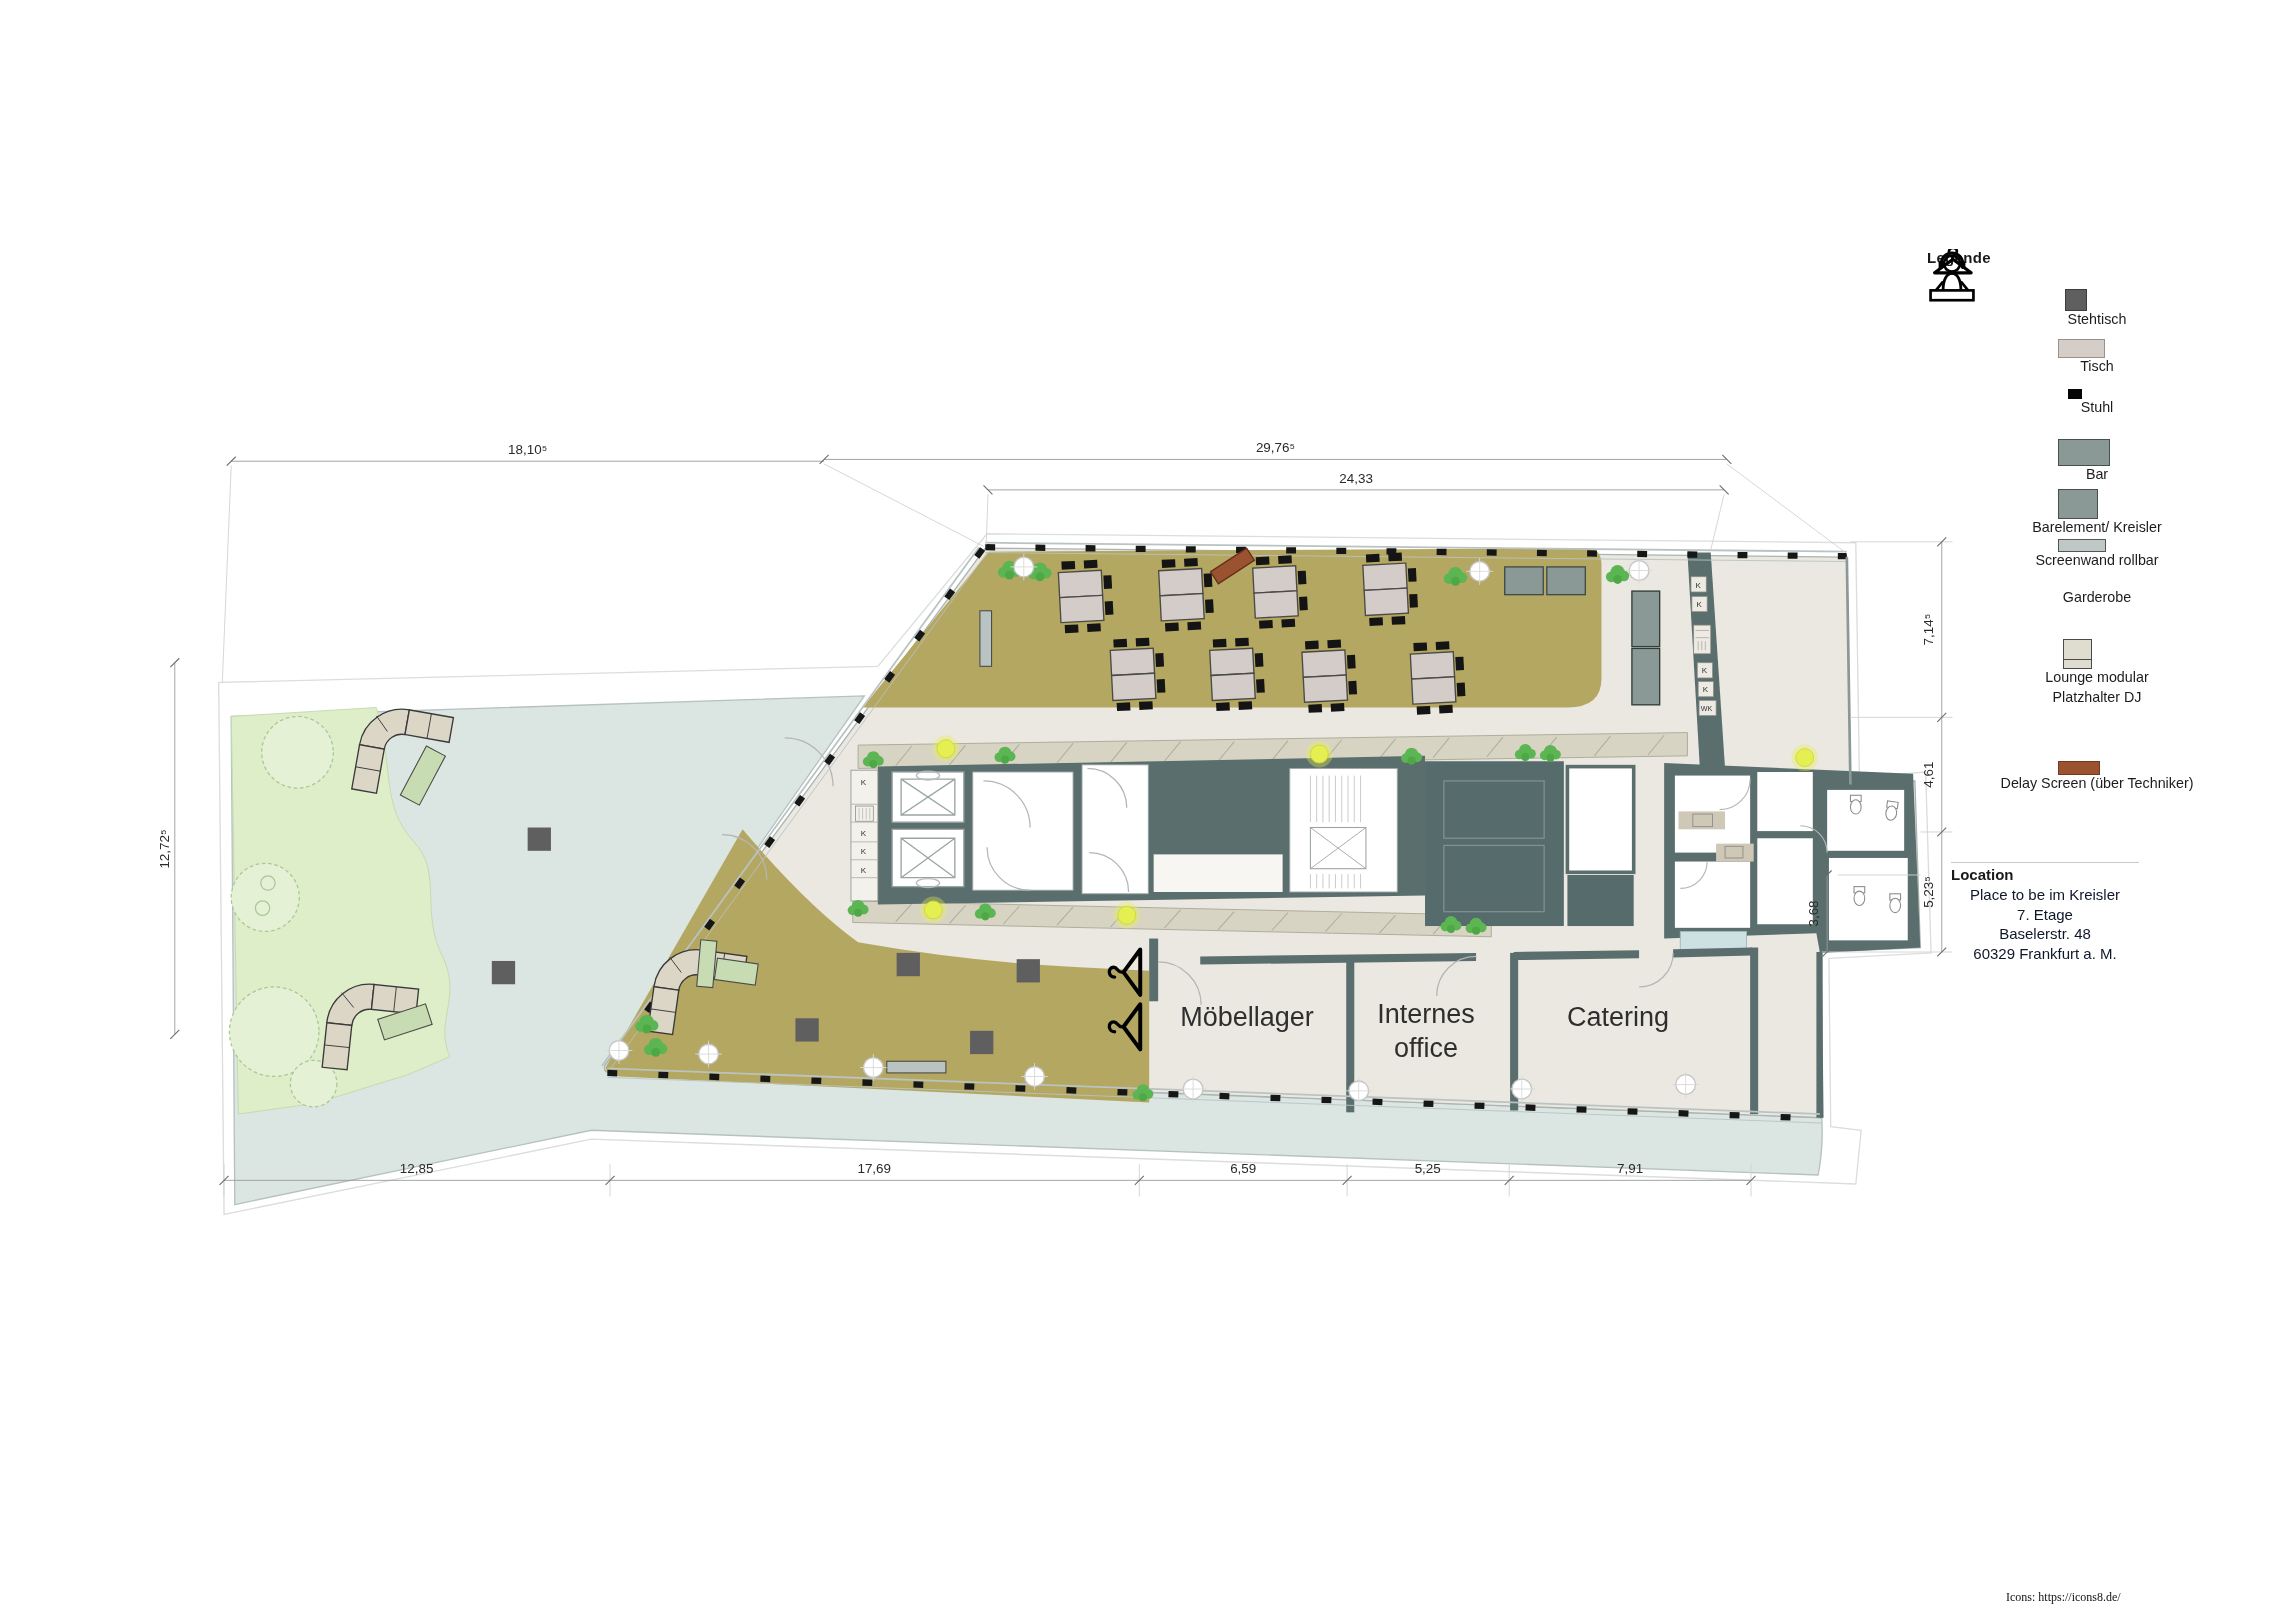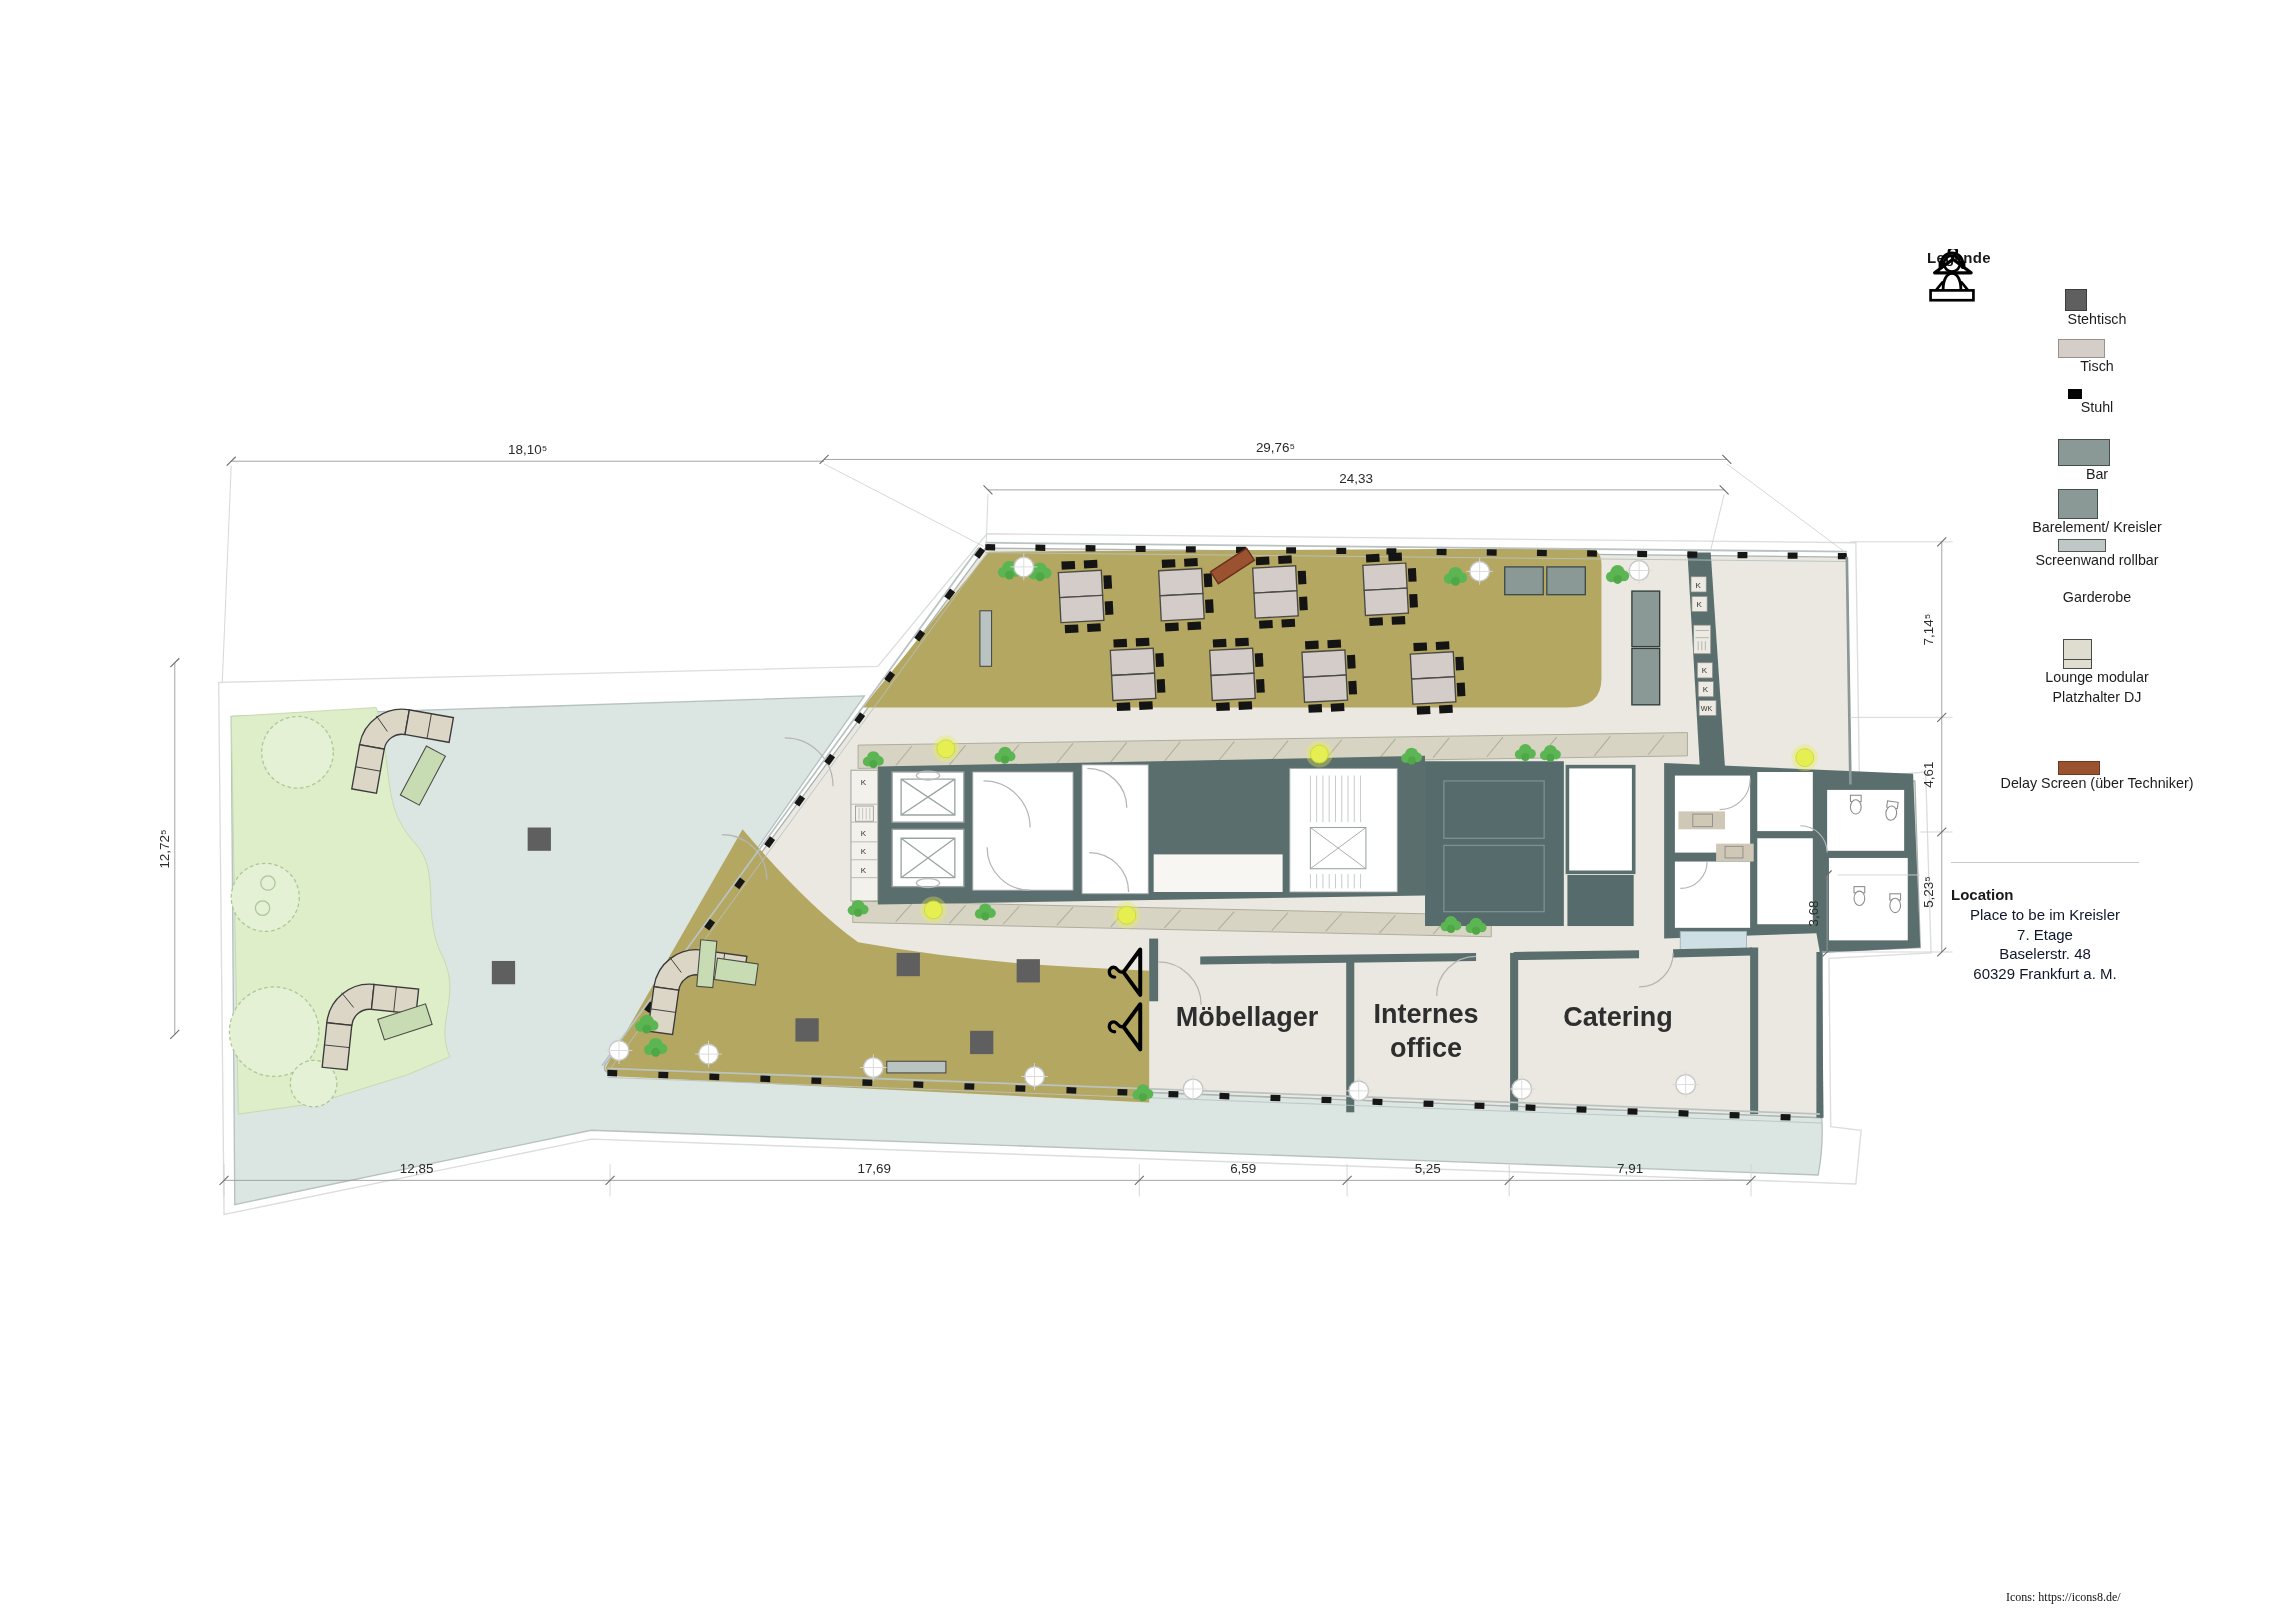--- a/index.html
+++ b/index.html
@@ -17,26 +17,26 @@
   .sw-stehtisch{width:22.4px;height:22.4px;background:#5f5f5f;border:0.9px solid #3c3c3c;margin-left:7.2px;}
   .sw-tisch{width:47px;height:19px;background:#d5cdc8;border:0.9px solid #9a918c;}
   .sw-stuhl{width:14.3px;height:9.9px;background:#050505;margin-left:10.7px;}
   .sw-bar{width:52px;height:27px;background:#8a9995;border:1.8px solid #44504d;}
   .sw-barelement{width:40px;height:30px;background:#8a9995;border:1.8px solid #44504d;}
   .sw-screenwand{width:48px;height:12.5px;background:#c0c8c7;border:1.3px solid #555;}
   .sw-lounge{width:29px;height:29.6px;background:#deddd0;border:1.3px solid #4a4a46;position:relative;margin-left:5.4px;}
   .sw-lounge::after{content:"";position:absolute;left:0;right:0;top:68%;border-top:1.3px solid #4a4a46;}
   .sw-delay{width:42px;height:14.3px;background:#9b5231;border:0.9px solid #6e3a20;}
   
-  .location{position:absolute;left:1951px;top:862px;width:188px;border-top:0.9px solid #c9c9c9;padding-top:23px;}
+  .location{position:absolute;left:1951px;top:862px;width:188px;border-top:0.9px solid #c9c9c9;padding-top:3px;}
   .location .ltitle{font-size:15px;font-weight:bold;margin-bottom:1.8px;}
   .location .lline{font-size:15px;line-height:19.7px;color:#0f172a;text-align:center;}
   
   .roomlabel{position:absolute;transform:translate(-50%,-50%);font-size:27px;color:#2e2e2e;
-             text-align:left;line-height:30px;white-space:nowrap;font-weight:bold;}
+             text-align:left;line-height:30px;white-space:nowrap;}
   
   .footer{position:absolute;left:2006px;top:1590px;font-family:"Liberation Serif",serif;
           font-size:12px;color:#111;}
 </style>
 </head>
 <body>
 
 <div class="canvas">
 
 <svg width="2293" height="1621" viewBox="0 0 2560 1810">

